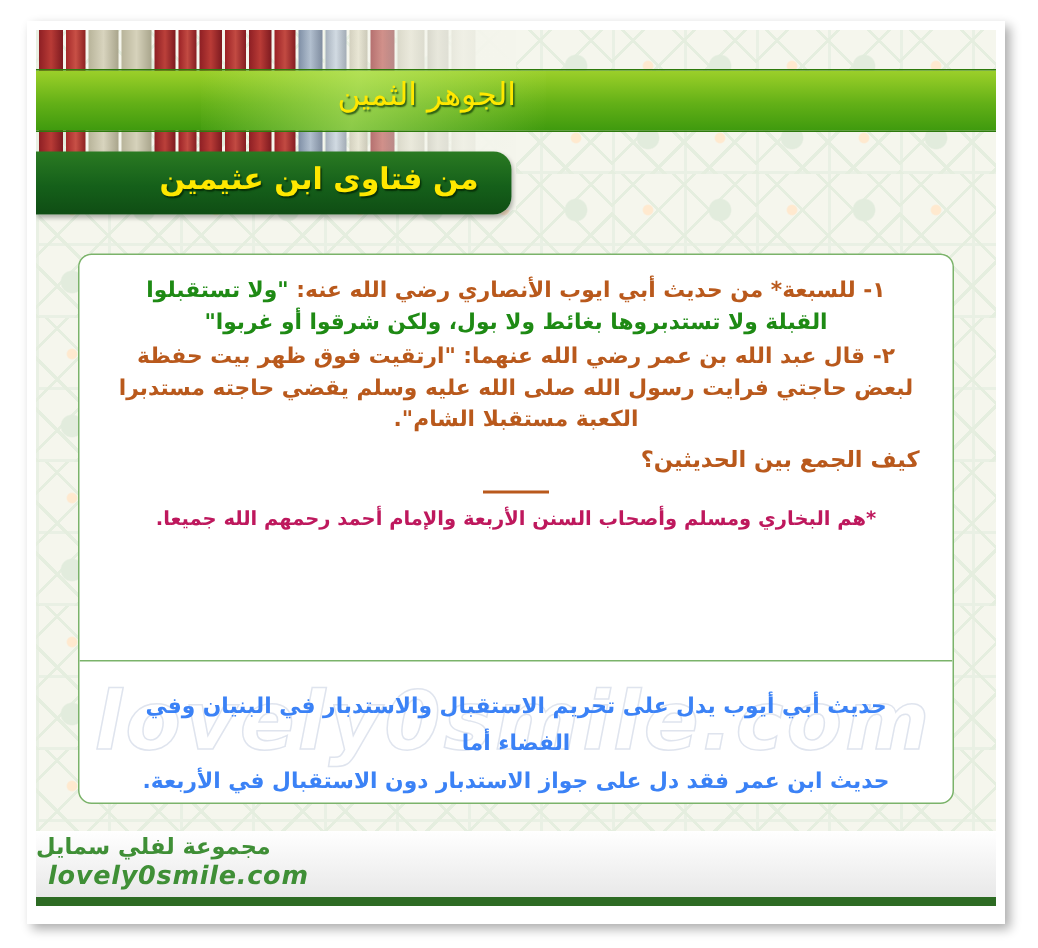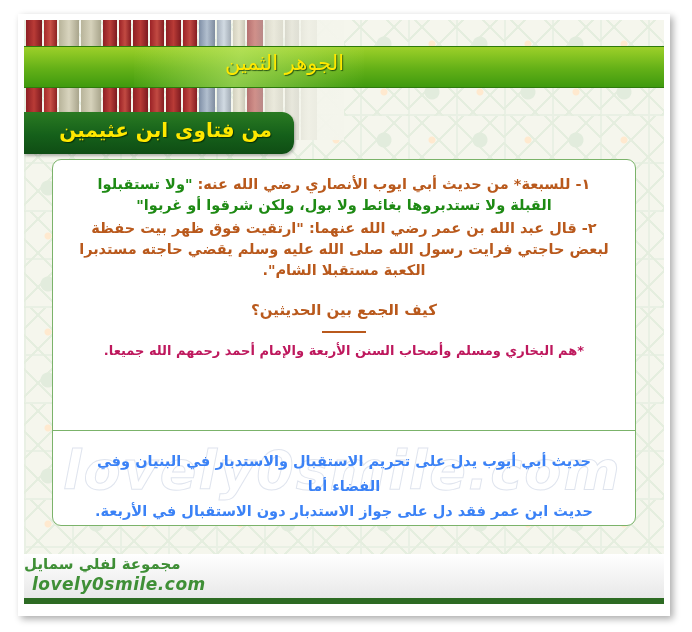--- a/index.html
+++ b/index.html
@@ -117,22 +117,22 @@
     color: #ffe800;
     text-shadow: 1px 1px 1px rgba(0,40,0,0.65);
     white-space: nowrap;
     letter-spacing: 0px;
   }
 
   
   .subtitle-pill {
     position: absolute;
     left: 0;
-    top: 92px;
-    width: 270px;
+    top: 81px;
+    width: 317px;
     height: 42px;
     background: linear-gradient(180deg, #2a7a22 0%, #15601a 55%, #0f4d14 100%);
     border-radius: 0 12px 12px 0;
     box-shadow: 1px 2px 3px rgba(0,0,0,0.28);
     box-sizing: border-box;
   }
   .subtitle-text {
     position: absolute;
     right: 22px;
     top: 6px;
@@ -140,21 +140,21 @@
     font-weight: bold;
     color: #ffe800;
     text-shadow: 1px 1px 1px rgba(0,30,0,0.7);
     white-space: nowrap;
   }
 
   
   .content-card {
     position: absolute;
     left: 28px;
-    top: 139px;
+    top: 149px;
     width: 584px;
     height: 367px;
     background: #ffffff;
     border: 1px solid #7bb36a;
     border-radius: 9px;
     box-sizing: border-box;
     overflow: hidden;
   }
 
   .question-zone {
@@ -172,25 +172,24 @@
     font-weight: bold;
     direction: rtl;
   }
   .q-line .quote {
     color: #1e8a14;
   }
   .q-item {
     margin-bottom: 2px;
   }
   .q-ask {
-    margin-top: 20px;
+    margin-top: 6px;
     font-size: 15px;
     color: #b9591c;
     font-weight: bold;
-    text-align: center;
   }
   .mini-rule {
     width: 44px;
     height: 2px;
     background: #b9591c;
     margin: 12px auto 10px auto;
   }
   .footnote {
     text-align: center;
     font-size: 13px;

